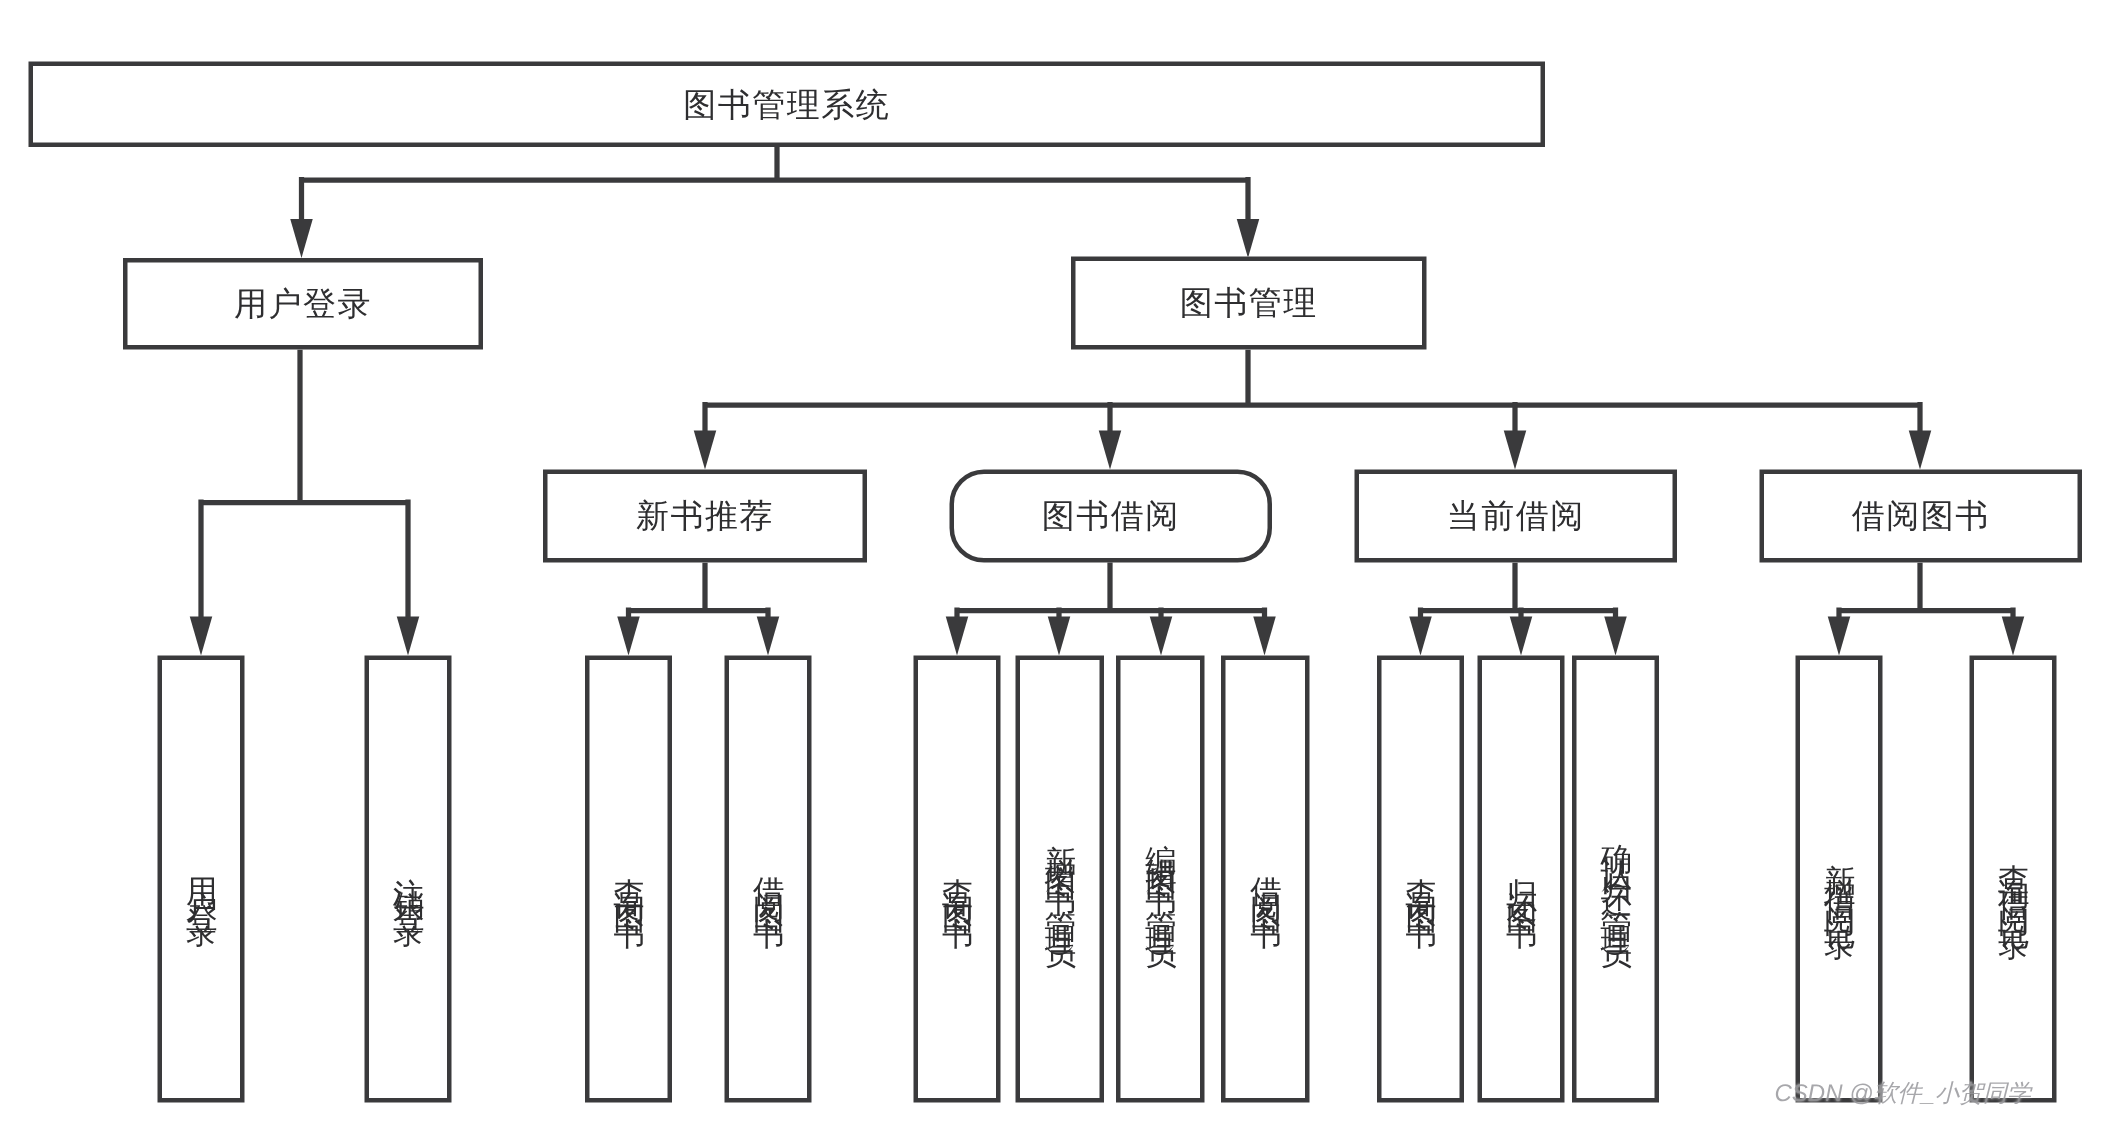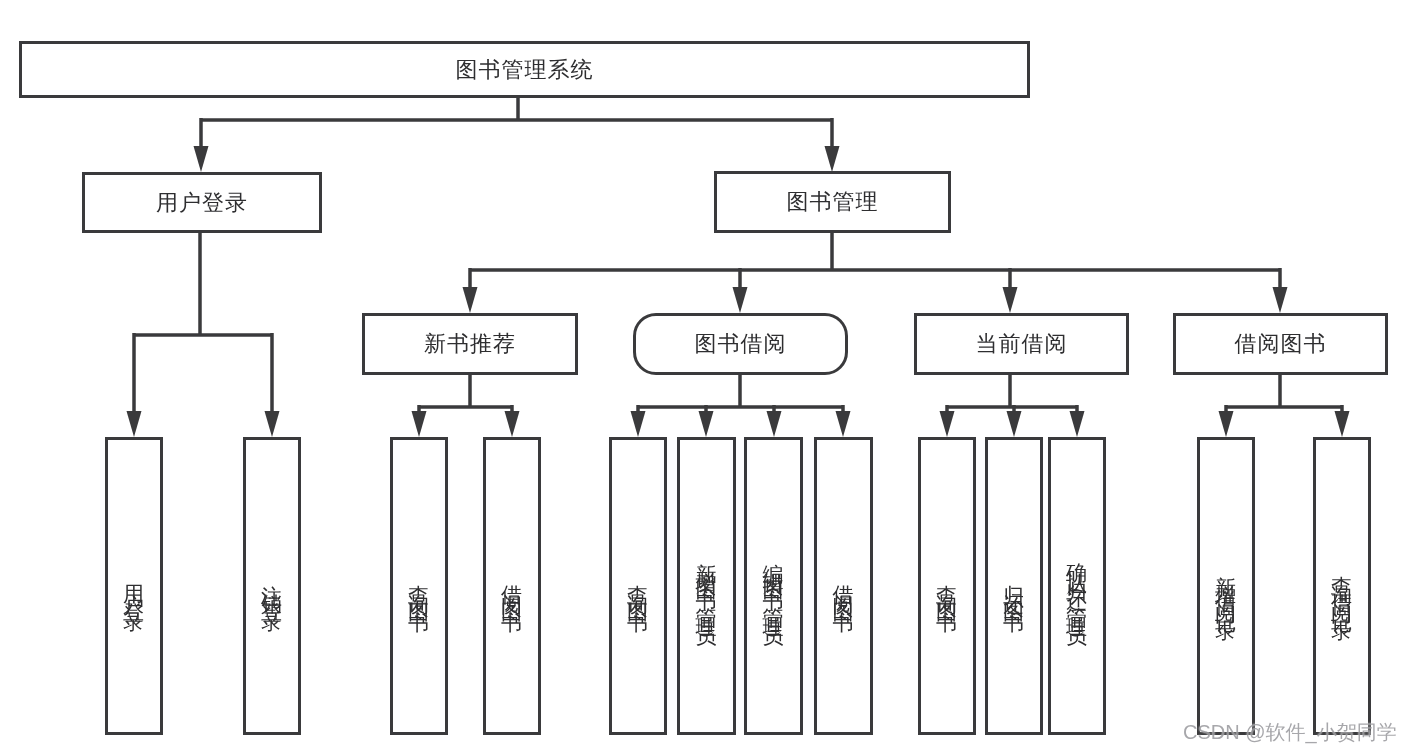--- a/index.html
+++ b/index.html
@@ -39,25 +39,26 @@
     font-size: 21px;
     line-height: 1;
     letter-spacing: 9px;
     white-space: nowrap;
   }
   .watermark {
     position: absolute;
     left: 1183px;
     top: 719px;
     z-index: 5;
-    font-size: 20px;
+    font-size: 16px;
     color: #9c9ca0;
     opacity: 0.88;
     white-space: nowrap;
     text-shadow: 0 0 2px #ffffff;
+    font-style: italic;
   }
 </style>
 </head>
 <body>
 
 <div class="canvas">
 
   <svg class="connectors" viewBox="0 0 1405 747" xmlns="http://www.w3.org/2000/svg">
     <g stroke="#3a3a3c" stroke-width="3.5" fill="none">
 
@@ -134,21 +135,21 @@
   <div class="box h" style="left:714px; top:171px; width:237px; height:62px;">
     <span>图书管理</span>
   </div>
 
   <div class="box h" style="left:362px; top:313px; width:216px; height:62px;">
     <span>新书推荐</span>
   </div>
   <div class="box h" style="left:633px; top:313px; width:215px; height:62px;border-radius:23px;">
     <span>图书借阅</span>
   </div>
-  <div class="box h" style="left:903px; top:313px; width:215px; height:62px;margin-left:11px;">
+  <div class="box h" style="left:903px; top:313px; width:215px; height:62px;">
     <span>当前借阅</span>
   </div>
   <div class="box h" style="left:1173px; top:313px; width:215px; height:62px;">
     <span>借阅图书</span>
   </div>
 
   <div class="box v" style="left:105px; top:437px; width:58px; height:298px;">
     <span>用户登录</span>
   </div>
   <div class="box v" style="left:243px; top:437px; width:58px; height:298px;">

